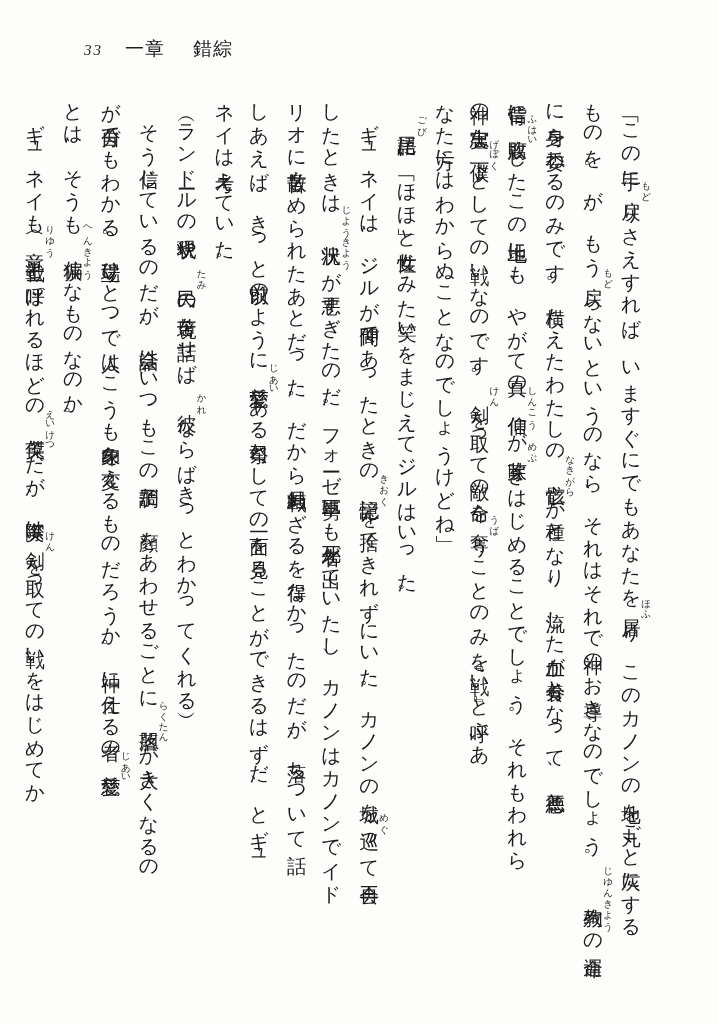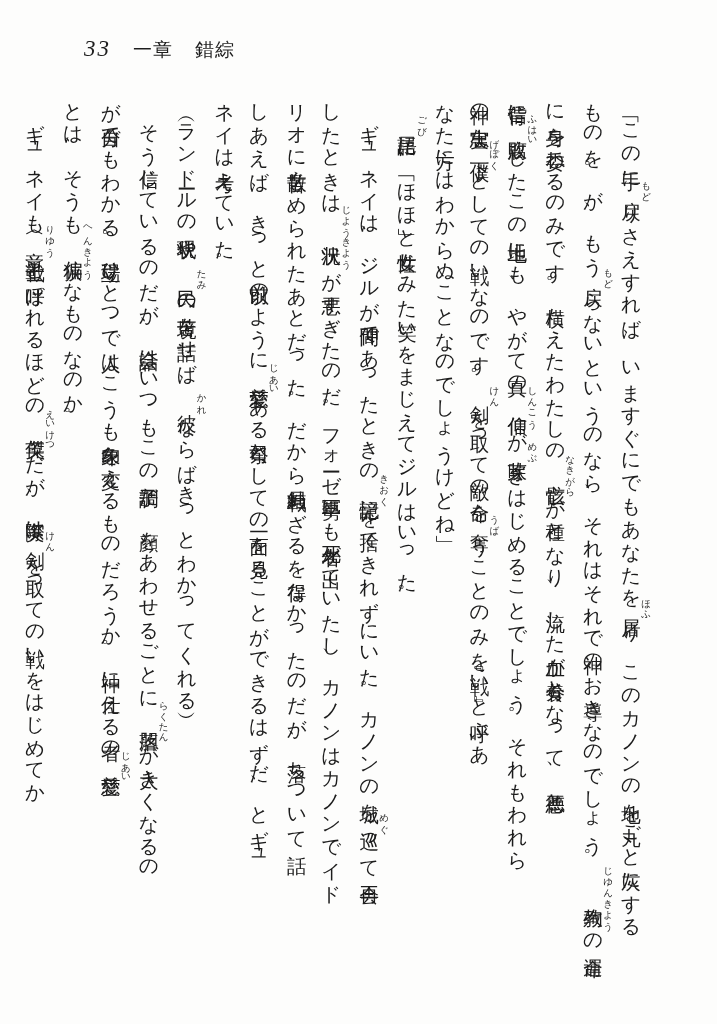--- a/index.html
+++ b/index.html
@@ -24,26 +24,26 @@
   .running-head {
     position: absolute;
     top: 36px;
     left: 84px;
     white-space: nowrap;
     font-size: 19px;
     letter-spacing: 1px;
   }
   .running-head .pagenum {
     font-style: italic;
-    font-size: 23px;
+    font-size: 15px;
     margin-right: 22px;
     letter-spacing: 2px;
   }
   .running-head .chapter {
-    margin-right: 22px;
+    margin-right: 28px;
   }
   
   .text-block {
     position: absolute;
     top: 90px;
     right: 66px;
     width: 586px;
     height: 872px;
     writing-mode: vertical-rl;
     -webkit-writing-mode: vertical-rl;

